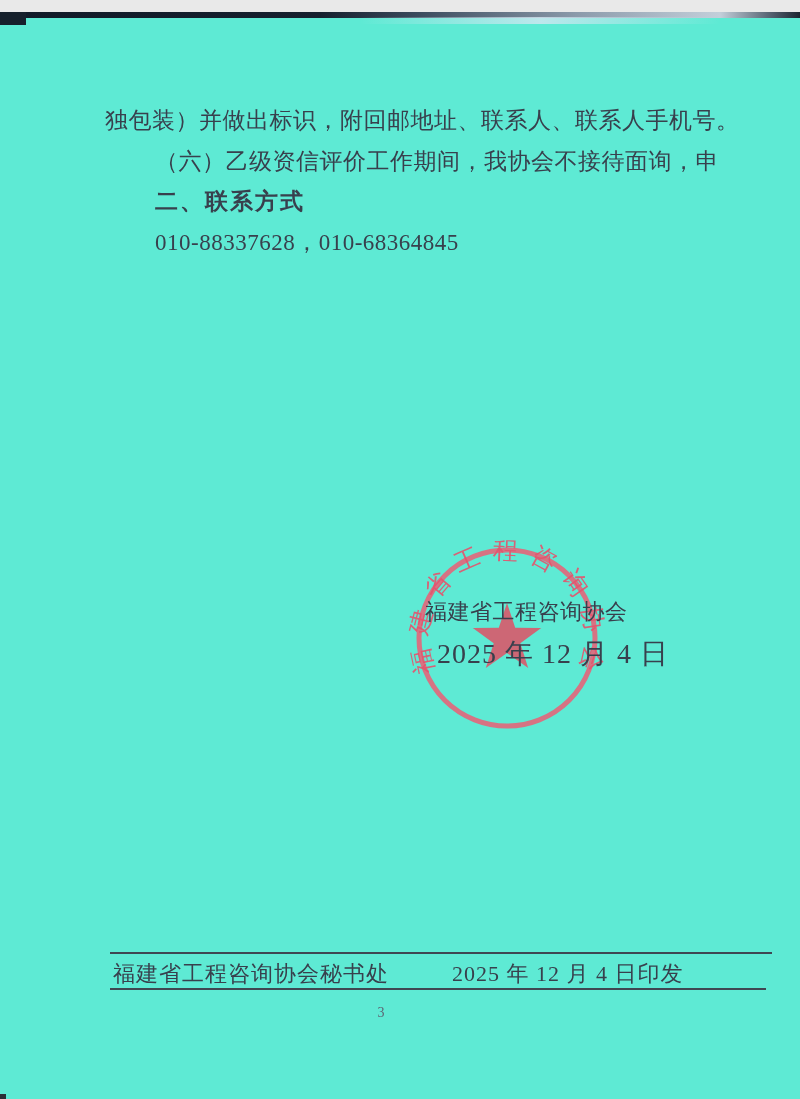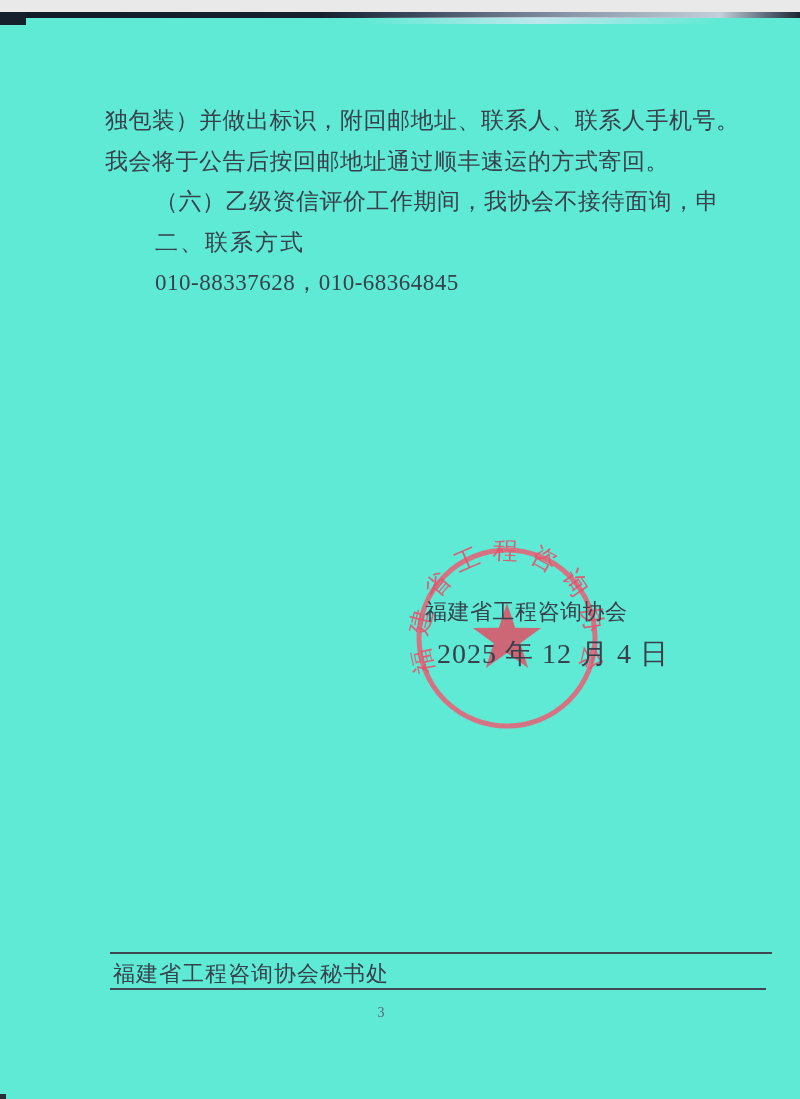--- a/index.html
+++ b/index.html
@@ -21,21 +21,21 @@
   .edge-corner-tl{position:absolute;left:0;top:0;width:26px;height:13px;background:#16202c;}
   .edge-nub{position:absolute;left:0;top:1082px;width:6px;height:12px;background:#2a2f36;}
 
   
   .bodytext{
     position:absolute;left:105px;top:89px;width:640px;
     font-size:23px;line-height:40.5px;letter-spacing:.5px;
   }
   .line{white-space:nowrap;}
   .indent{padding-left:50px;}
-  .hd{font-weight:400;letter-spacing:2px;}
+  .hd{font-weight:700;letter-spacing:2px;}
 
   
   .seal{position:absolute;left:407px;top:526px;}
   .sign-org{position:absolute;left:425px;top:585px;font-size:22px;letter-spacing:.5px;white-space:nowrap;}
   .sign-date{position:absolute;left:437px;top:623px;font-size:28px;letter-spacing:1px;white-space:nowrap;}
 
   
   .rule{position:absolute;background:#3f4752;height:2px;}
   .rule-top{left:110px;top:940px;width:662px;}
   .rule-bottom{left:110px;top:976px;width:656px;}
@@ -48,21 +48,20 @@
 
 <div class="page">
 
   <div class="edge-top"></div>
   <div class="edge-smear"></div>
   <div class="edge-corner-tl"></div>
   <div class="edge-nub"></div>
 
   <div class="bodytext">
     <div class="line">独包装）并做出标识，附回邮地址、联系人、联系人手机号。</div>
-    <div class="line">我会将于公告后按回邮地址通过顺丰速运的方式寄回。</div>
     <div class="line indent">（六）乙级资信评价工作期间，我协会不接待面询，申</div>
     <div class="line indent hd">二、联系方式</div>
     <div class="line indent">010-88337628，010-68364845</div>
   </div>
 
   <svg class="seal" width="200" height="200" viewBox="0 0 200 200">
     <defs>
       <path id="sealArc" d="M 28.4 133.4 A 79 79 0 1 1 171.6 133.4" fill="none"></path>
     </defs>
     <circle cx="100" cy="100" r="88" fill="none" stroke="#e76278" stroke-width="5" opacity="0.88"></circle>
@@ -70,16 +69,17 @@
       <textPath href="#sealArc">福建省工程咨询协会</textPath>
     </text>
     <polygon points="100,65 108.2,89.7 134.2,89.9 113.3,105.3 121.2,130.1 100,115 78.8,130.1 86.7,105.3 65.8,89.9 91.8,89.7" fill="#e05064" opacity="0.85"></polygon>
   </svg>
 
   <div class="sign-org">福建省工程咨询协会</div>
   <div class="sign-date">2025 年 12 月 4 日</div>
 
   <div class="rule rule-top"></div>
   <div class="footer-left">福建省工程咨询协会秘书处</div>
+  <div class="footer-right">2025 年 12 月 4 日印发</div>
   <div class="rule rule-bottom"></div>
   <div class="pageno">3</div>
 
 </div>
 
 </body></html>

